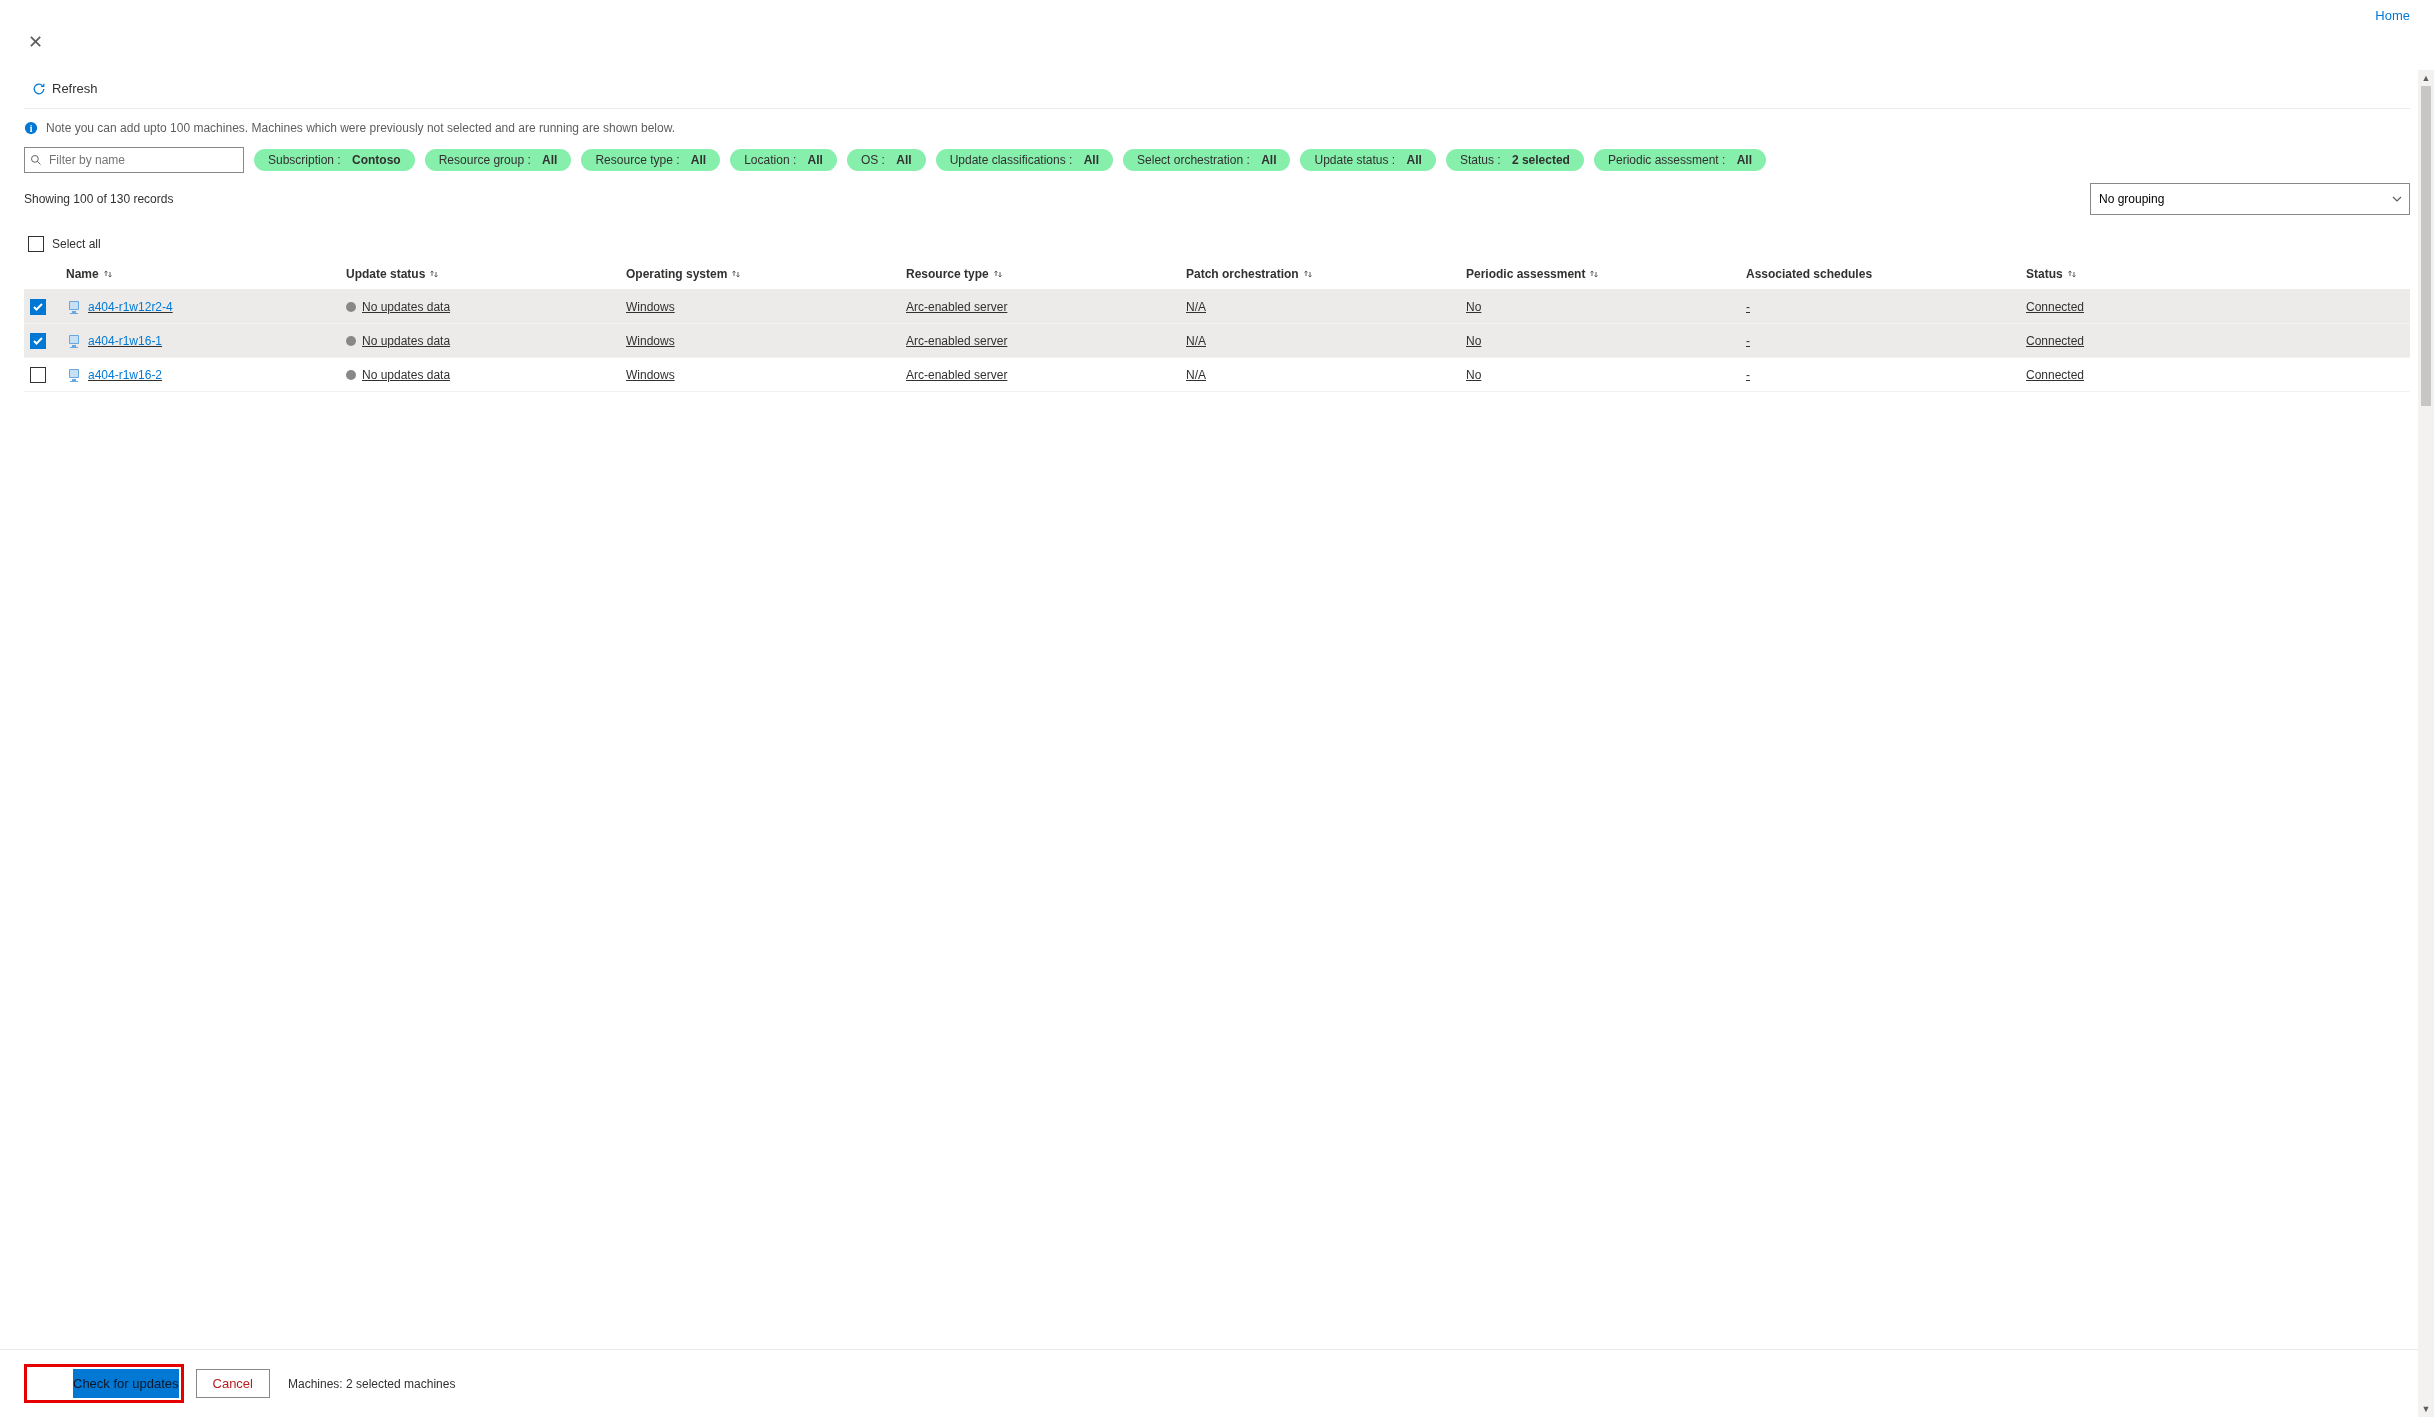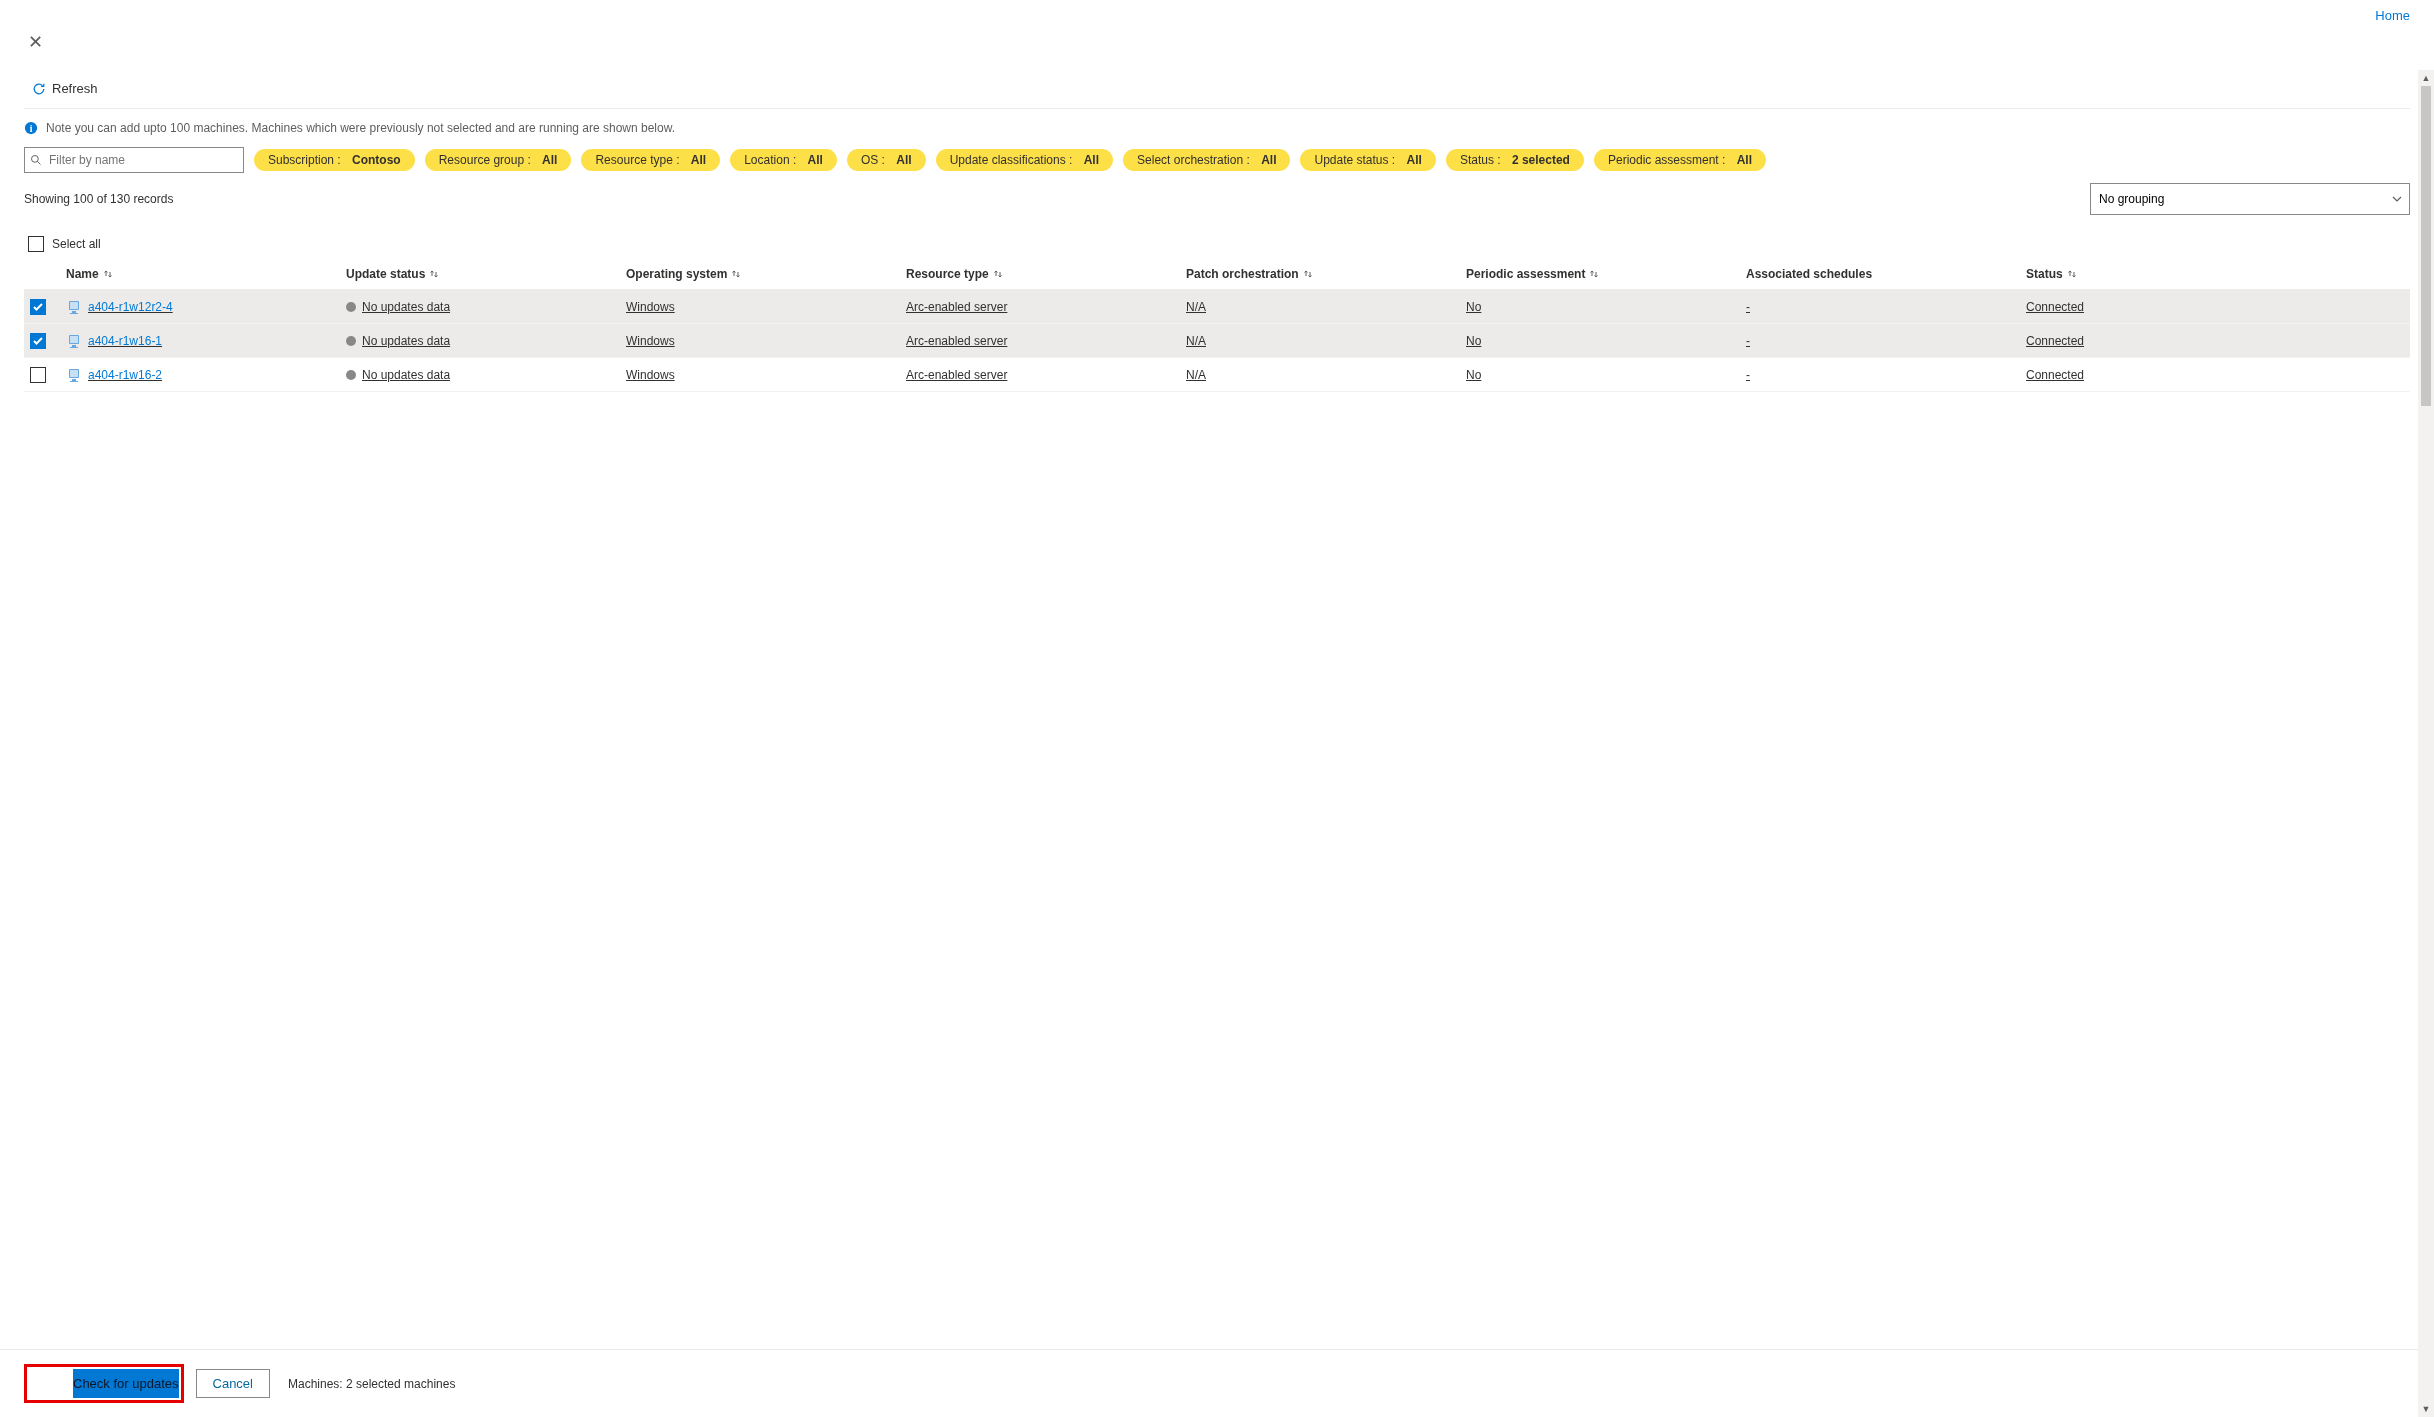--- a/index.html
+++ b/index.html
@@ -15,21 +15,21 @@
 .content { flex: 1; overflow-y: auto; padding: 0 24px; position: relative; }
 .toolbar { display: flex; align-items: center; padding: 8px 0; border-bottom: 1px solid #edebe9; margin-bottom: 8px; }
 .refresh-btn { display: flex; align-items: center; gap: 6px; background: none; border: none; cursor: pointer; font-size: 13px; color: #323130; padding: 4px 8px; }
 .refresh-icon { width: 14px; height: 14px; }
 .info-note { display: flex; align-items: center; gap: 8px; font-size: 12px; color: #605e5c; padding: 4px 0 12px; }
 .info-icon { width: 14px; height: 14px; color: #0078d4; flex-shrink: 0; }
 .filter-row { display: flex; align-items: center; gap: 10px; flex-wrap: wrap; margin-bottom: 10px; }
 .filter-input { width: 220px; height: 26px; border: 1px solid #8a8886; padding: 0 8px 0 24px; font-size: 12px; background: #fff; }
 .filter-input-wrap { position: relative; }
 .search-icon { position: absolute; left: 6px; top: 50%; transform: translateY(-50%); width: 12px; height: 12px; color: #605e5c; }
-.pill { background: #fde047; border-radius: 12px; padding: 4px 14px; font-size: 12px; color: #323130; display: inline-flex; align-items: center; gap: 4px; cursor: pointer; }
+.pill { background: #86efac; border-radius: 12px; padding: 4px 14px; font-size: 12px; color: #323130; display: inline-flex; align-items: center; gap: 4px; cursor: pointer; }
 .pill b { font-weight: 600; }
 .records-row { display: flex; justify-content: space-between; align-items: center; margin-bottom: 17px; }
 .records-text { font-size: 12px; color: #323130; }
 .grouping-select { width: 320px; height: 32px; border: 1px solid #8a8886; padding: 0 8px; font-size: 12px; background: #fff; appearance: none; position: relative; }
 .grouping-wrap { position: relative; }
 .chev-down { position: absolute; right: 8px; top: 50%; transform: translateY(-50%); pointer-events: none; }
 .select-all-row { display: flex; align-items: center; gap: 8px; padding: 4px 0 4px 4px; margin-bottom: 2px; }
 .checkbox { width: 16px; height: 16px; border: 1px solid #323130; background: #fff; cursor: pointer; display: inline-flex; align-items: center; justify-content: center; }
 .checkbox.checked { background: #0078d4; border-color: #0078d4; }
 .checkbox.checked svg { display: block; }
@@ -48,21 +48,21 @@
 .col-sched { width: 280px; }
 .col-status { width: 160px; }
 .tr { display: flex; align-items: center; font-size: 12px; height: 34px; border-bottom: 1px solid #f3f2f1; text-decoration: underline; }
 .tr.selected { background: #edebe9; }
 .td { padding: 6px; display: flex; align-items: center; gap: 6px; }
 .server-icon { width: 16px; height: 16px; flex-shrink: 0; }
 .resource-link { color: #0078d4; text-decoration: none; }
 .dot-gray { width: 10px; height: 10px; border-radius: 50%; background: #8a8886; display: inline-block; flex-shrink: 0; }
 .footer { border-top: 1px solid #edebe9; padding: 14px 24px; display: flex; align-items: center; gap: 12px; }
 .btn-primary { background: #0078d4; color: #0f172a; border: none; padding: 7px 0; font-size: 13px; cursor: pointer; margin-left: 44px; }
-.btn-secondary { background: #fff; color: #0369a1; border: 1px solid #8a8886; padding: 6px 16px; font-size: 13px; cursor: pointer; }
+.btn-secondary { background: #fff; color: #b91c1c; border: 1px solid #8a8886; padding: 6px 16px; font-size: 13px; cursor: pointer; }
 .highlight-box { border: 3px solid #e60000; padding: 2px; display: inline-block; }
 .footer-text { font-size: 12px; color: #323130; margin-left: 6px; }
 .scrollbar-track { position: absolute; right: 0; top: 70px; bottom: 0; width: 16px; background: #f3f2f1; display: flex; flex-direction: column; align-items: center; }
 .scroll-arrow { width: 16px; height: 16px; display: flex; align-items: center; justify-content: center; color: #605e5c; font-size: 9px; cursor: pointer; }
 .scroll-thumb { width: 10px; background: #c8c6c4; border-radius: 0; }
 </style>
 </head>
 <body>
 
 <div class="page">

